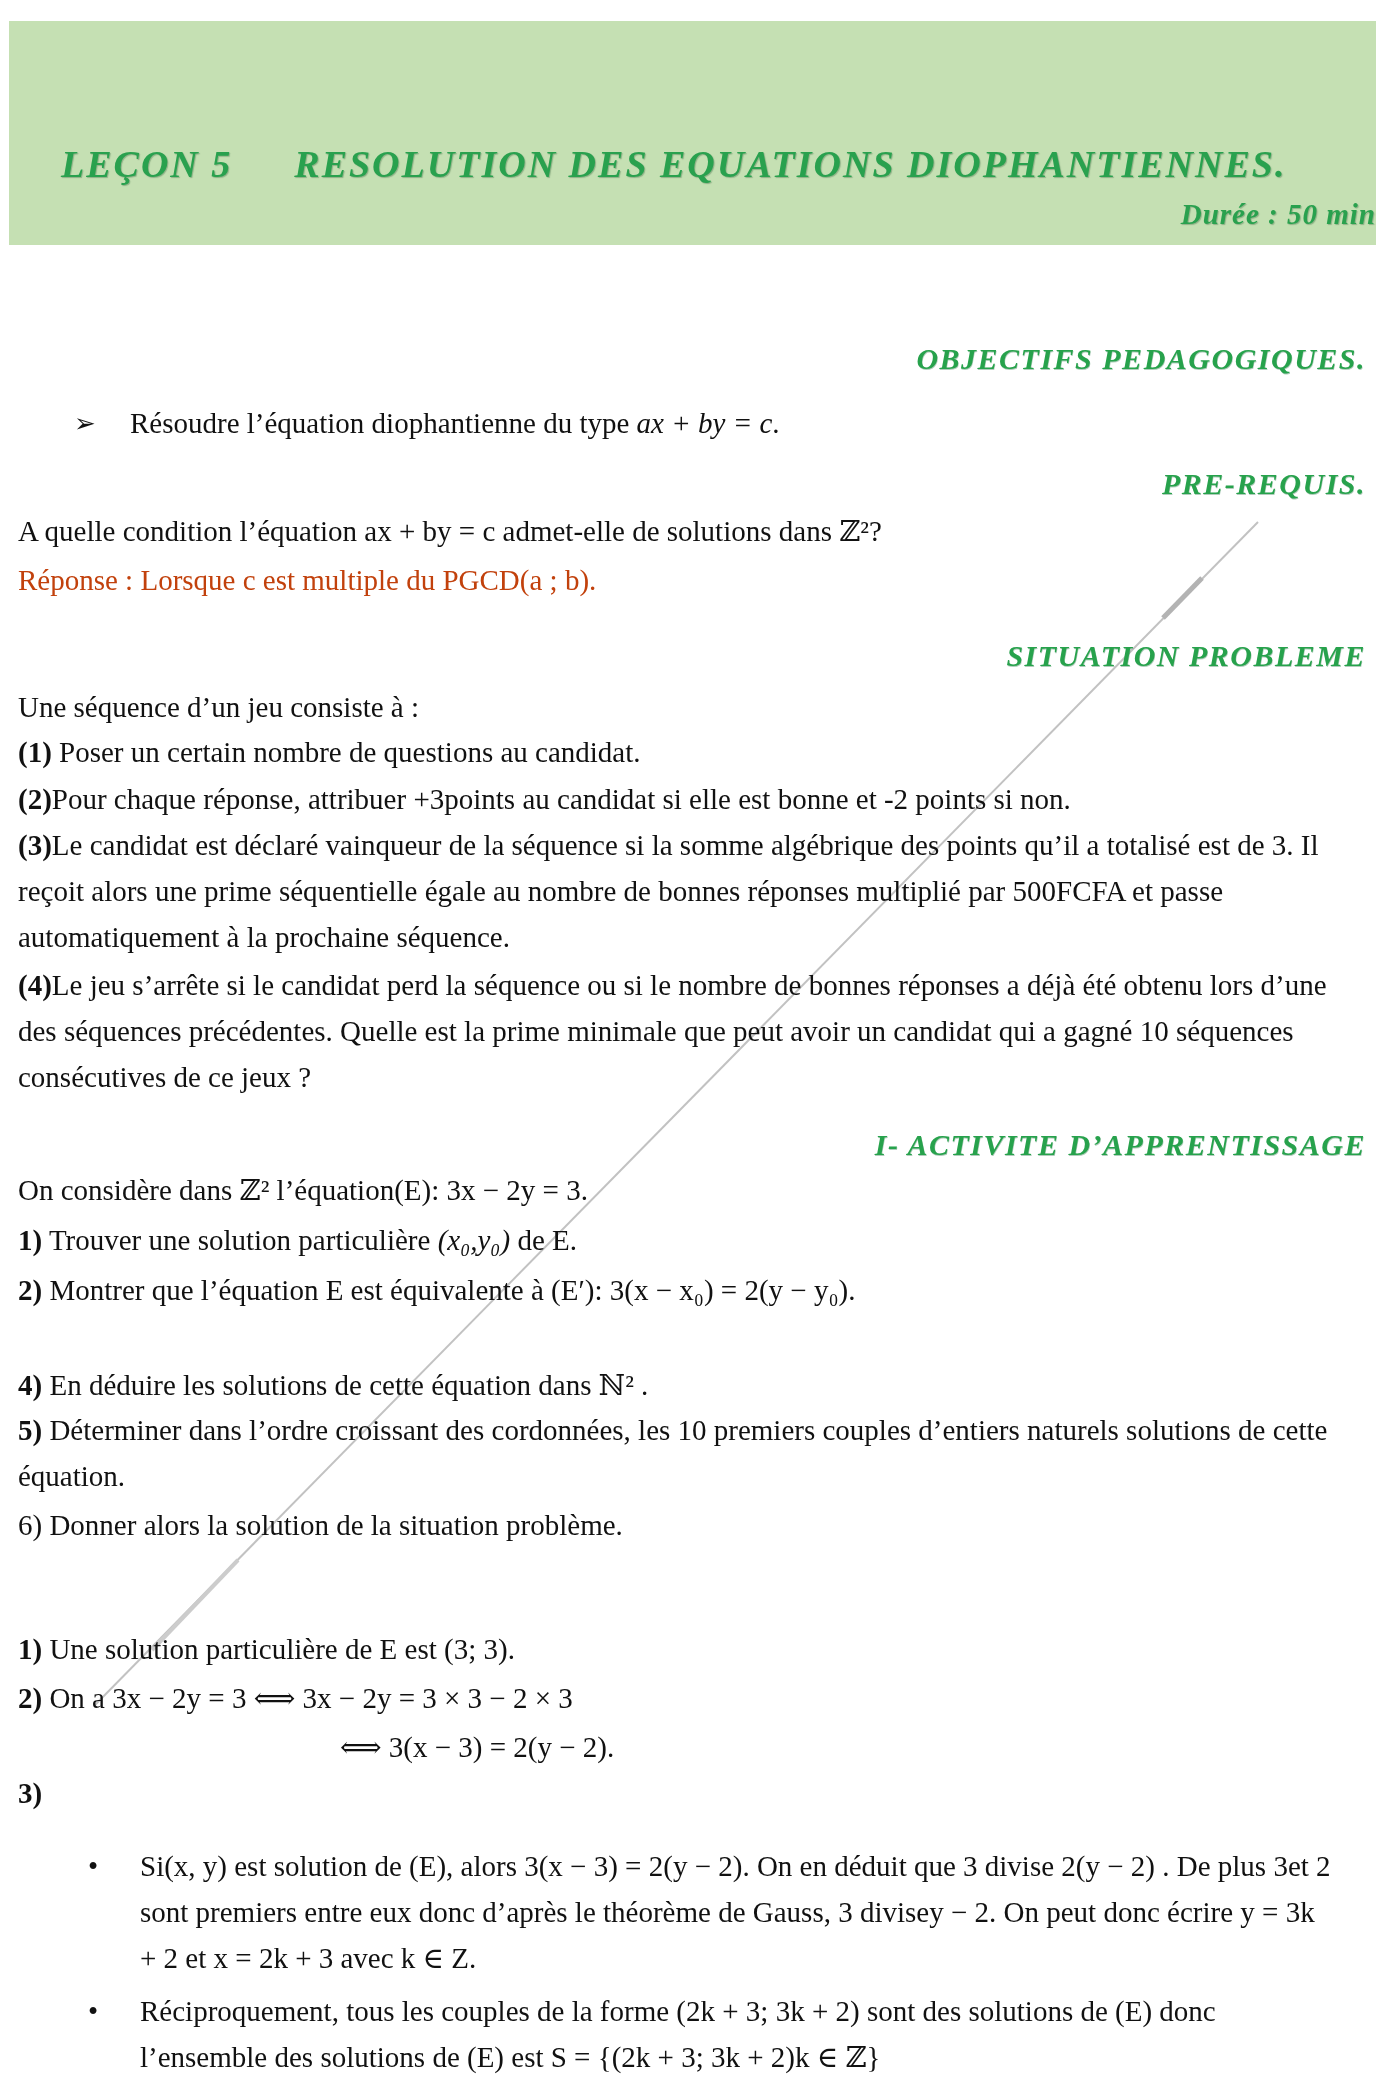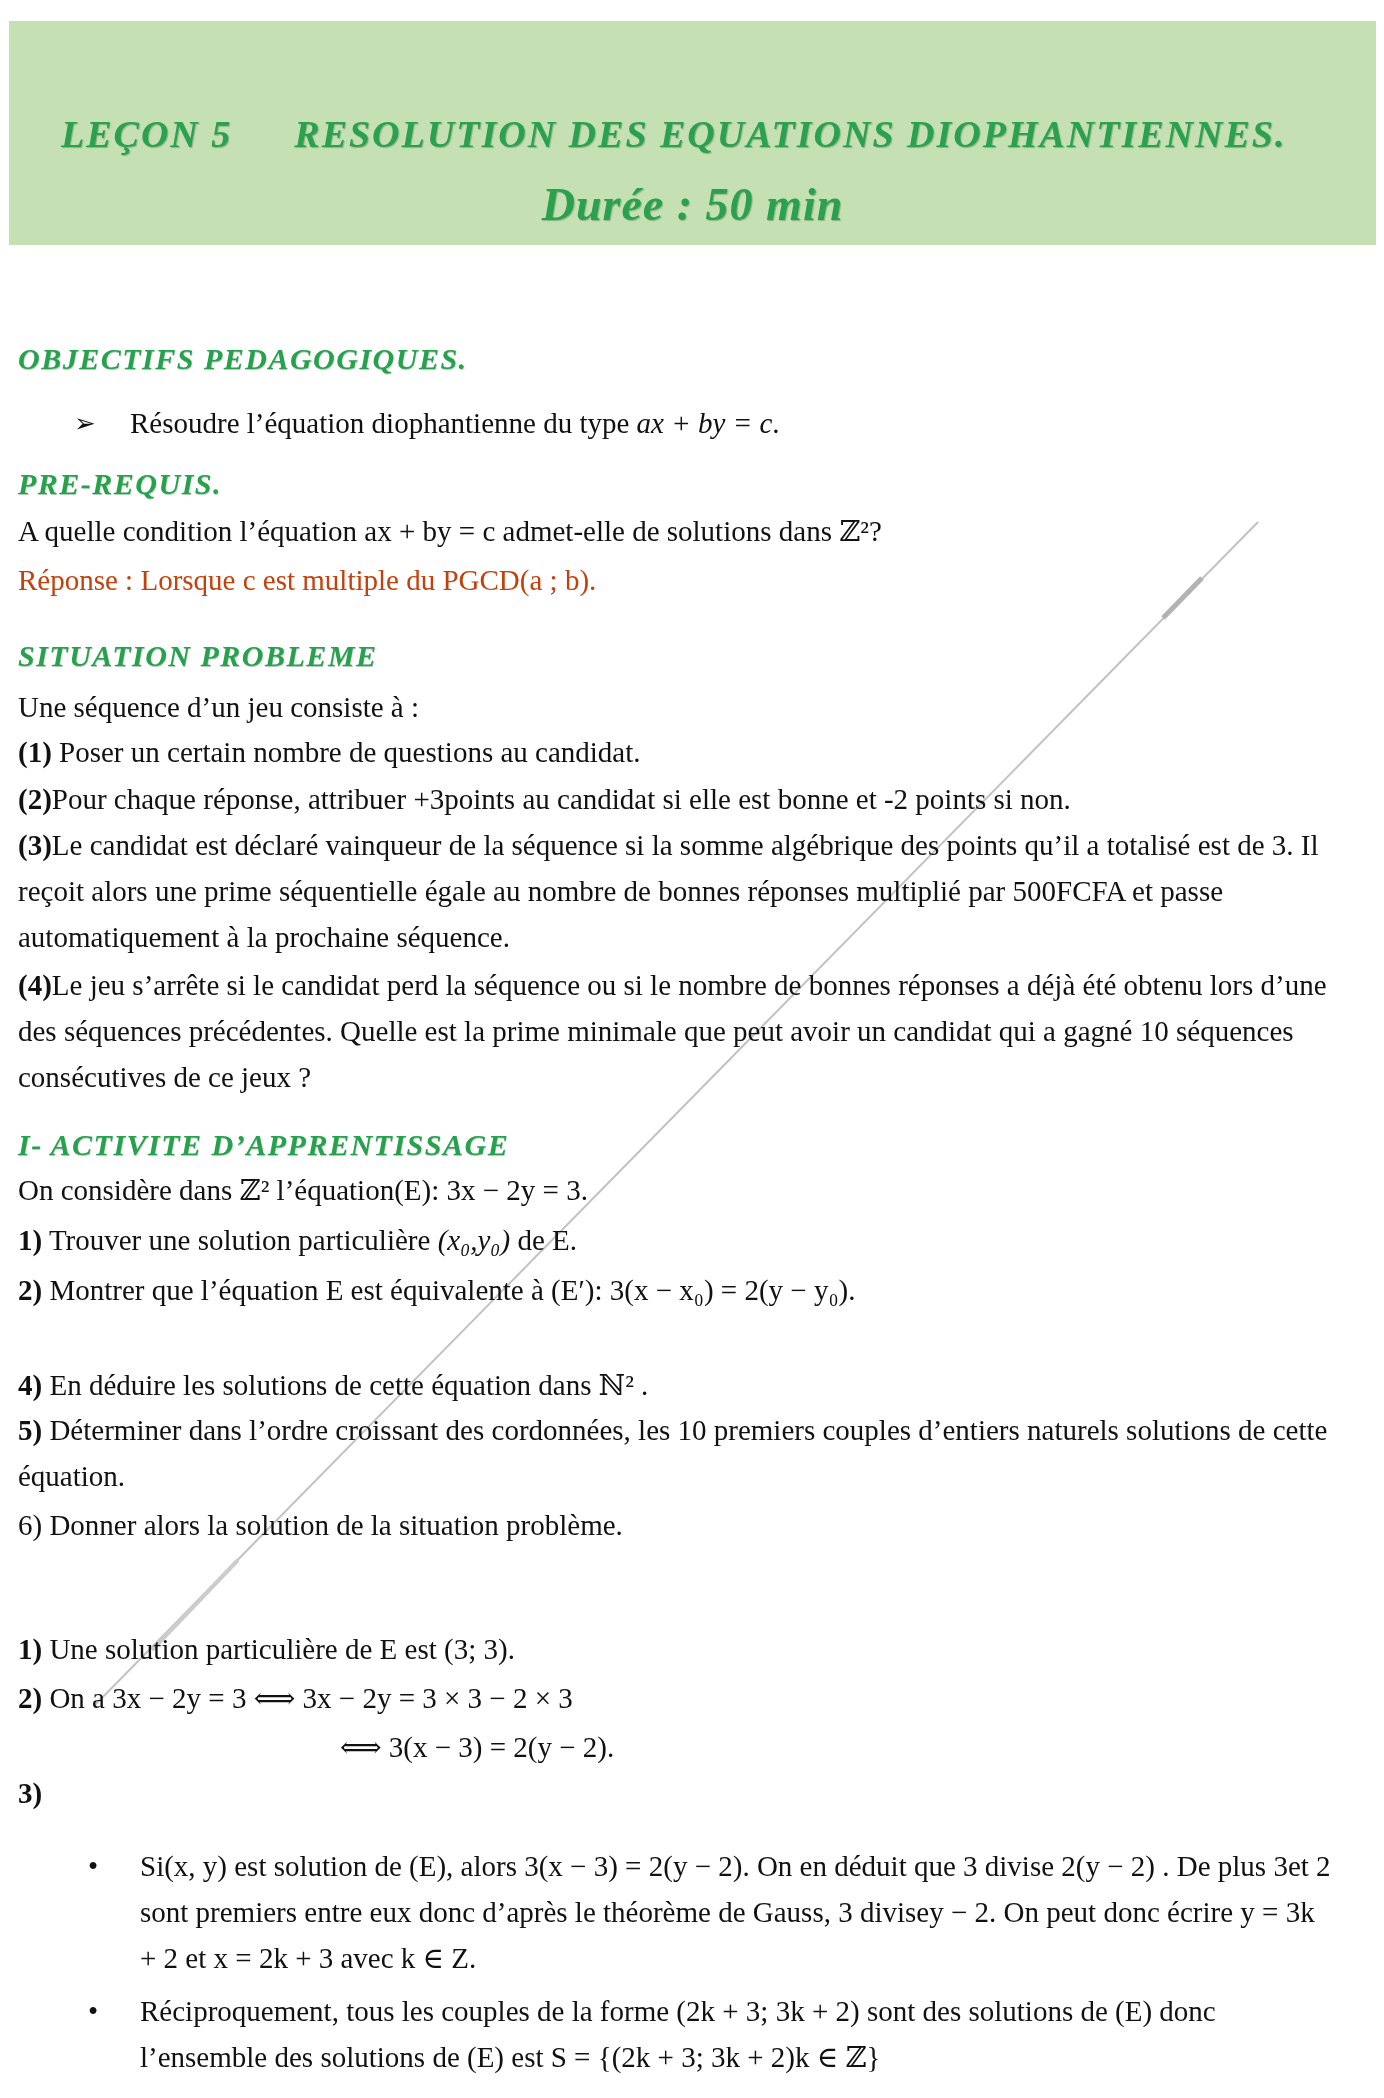--- a/index.html
+++ b/index.html
@@ -25,37 +25,38 @@
     font-style:italic;font-weight:600;
     text-shadow:1px 1px 1px rgba(40,90,50,0.35);
   }
   .banner-title-row{
     display:flex;align-items:flex-start;gap:62px;
     padding:0 52px;
     font-size:38px;letter-spacing:2px;
     white-space:nowrap;
   }
   .banner-subtitle{
-    text-align:center;
-    font-size:46px;letter-spacing:1px;
-    margin-top:22px;
+    text-align:right;
+    font-size:29px;letter-spacing:1px;
+    margin-top:12px;
   }
 
   
   .p{
     position:absolute;left:18px;width:1348px;
     font-size:29px;line-height:46px;
     margin:0;
   }
   .green-h{
     color:#27a24c;
     font-style:italic;font-weight:600;
     font-size:30px;letter-spacing:1.5px;
     text-shadow:0.5px 0.5px 0.5px rgba(30,110,60,0.35);
     white-space:nowrap;
+    text-align:right;
   }
   .red{color:#c2410c;}
   .red-h{
     color:#e51723;
     font-style:italic;font-weight:600;
     font-size:36px;letter-spacing:1px;
     white-space:nowrap;
   }
   .mi{font-style:italic;}
   b{font-weight:bold;}

